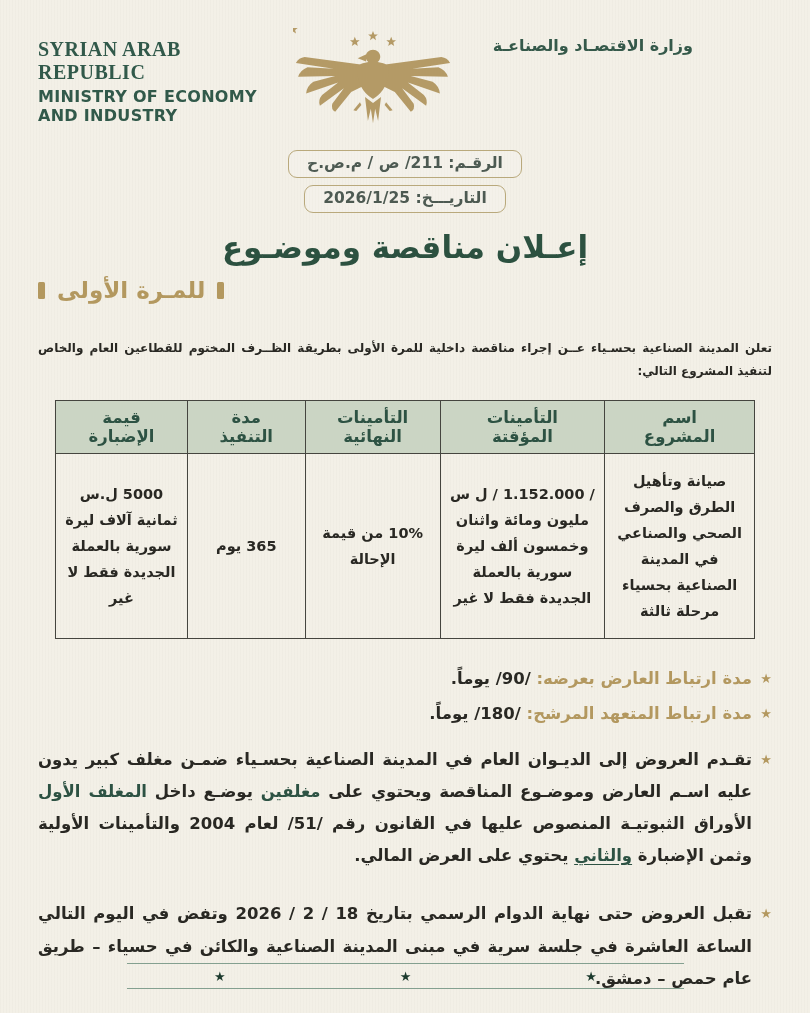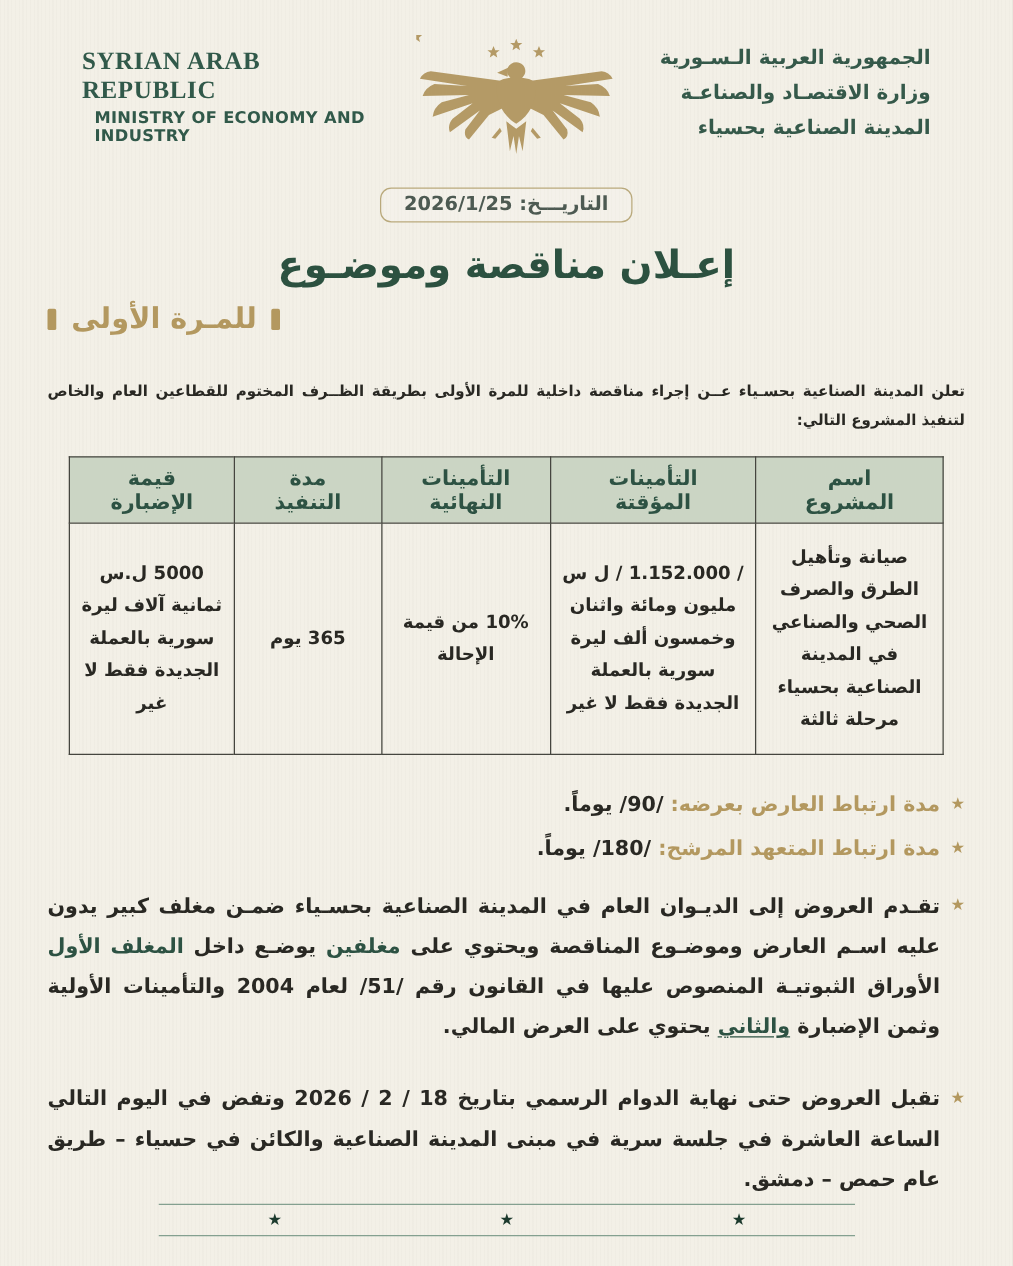--- a/index.html
+++ b/index.html
@@ -4,24 +4,24 @@
 <style>
   html,body{margin:0;padding:0;}
   body{background:#d8d5cc;font-family:"DejaVu Sans",sans-serif;}
   .page{
     position:relative;width:810px;height:1013px;margin:0 auto;
     background:#f3f0e7;
     background-image:repeating-linear-gradient(90deg,rgba(60,55,40,0.018) 0 1px,transparent 1px 3px);
     overflow:hidden;box-sizing:border-box;padding:26px 38px 0 38px;
   }
   
-  .hdr{display:flex;justify-content:center;align-items:flex-start;gap:12px;}
+  .hdr{display:flex;justify-content:flex-start;align-items:flex-start;}
   .hdr-en{width:250px;padding-top:12px;color:#31594a;}
   .en1{font-family:"Liberation Serif",serif;font-size:20px;letter-spacing:.5px;font-weight:600;}
-  .en2{font-size:13px;font-weight:bold;letter-spacing:.3px;margin-top:3px;margin-left:10px;}
+  .en2{font-size:16px;font-weight:bold;letter-spacing:.3px;margin-top:3px;}
   .en3{font-size:12.5px;font-weight:bold;margin-top:3px;}
   .hdr-emblem{width:170px;display:flex;justify-content:center;padding-top:2px;}
   .hdr-ar{width:235px;text-align:right;color:#35594a;font-size:16px;font-weight:bold;line-height:1.75;padding-top:6px;}
   
   .meta{margin-top:10px;text-align:center;}
   .meta-box{
     display:block;width:max-content;margin:7px auto 0 auto;
     border:1.6px solid #b9a97c;border-radius:9px;
     padding:3px 18px 5px 18px;
     color:#4d5a52;font-size:15.5px;font-weight:bold;direction:rtl;
@@ -97,27 +97,29 @@
 
           <path d="M99 93 L103 126 L107 109 L110 129 L113 109 L117 126 L121 93 L110 101 Z"></path>
 
           <path d="M92 100 l-9 11 4 1 7 -8 z"></path>
           <path d="M128 100 l9 11 -4 1 -7 -8 z"></path>
         </g>
       </svg>
     </div>
 
     <div class="hdr-ar" dir="rtl">
-      <div>الجمهورية العربية الـسـورية</div>
       <div>وزارة الاقتصـاد والصناعـة</div>
-      <div>المدينة الصناعية بحسياء</div>
     </div>
   </header>
 
   <div class="meta">
+    <div class="meta-box">
+      <span>الرقـم:</span>
+      <span>211/ ص / م.ص.ح</span>
+    </div>
     <div class="meta-box">
       <span>التاريـــخ:</span>
       <span>2026/1/25</span>
     </div>
   </div>
 
   <h1 class="title" dir="rtl">إعـلان مناقصة وموضـوع</h1>
   <div class="subtitle" dir="rtl">
     <span class="bar"></span>
     <span>للمـرة الأولى</span>

